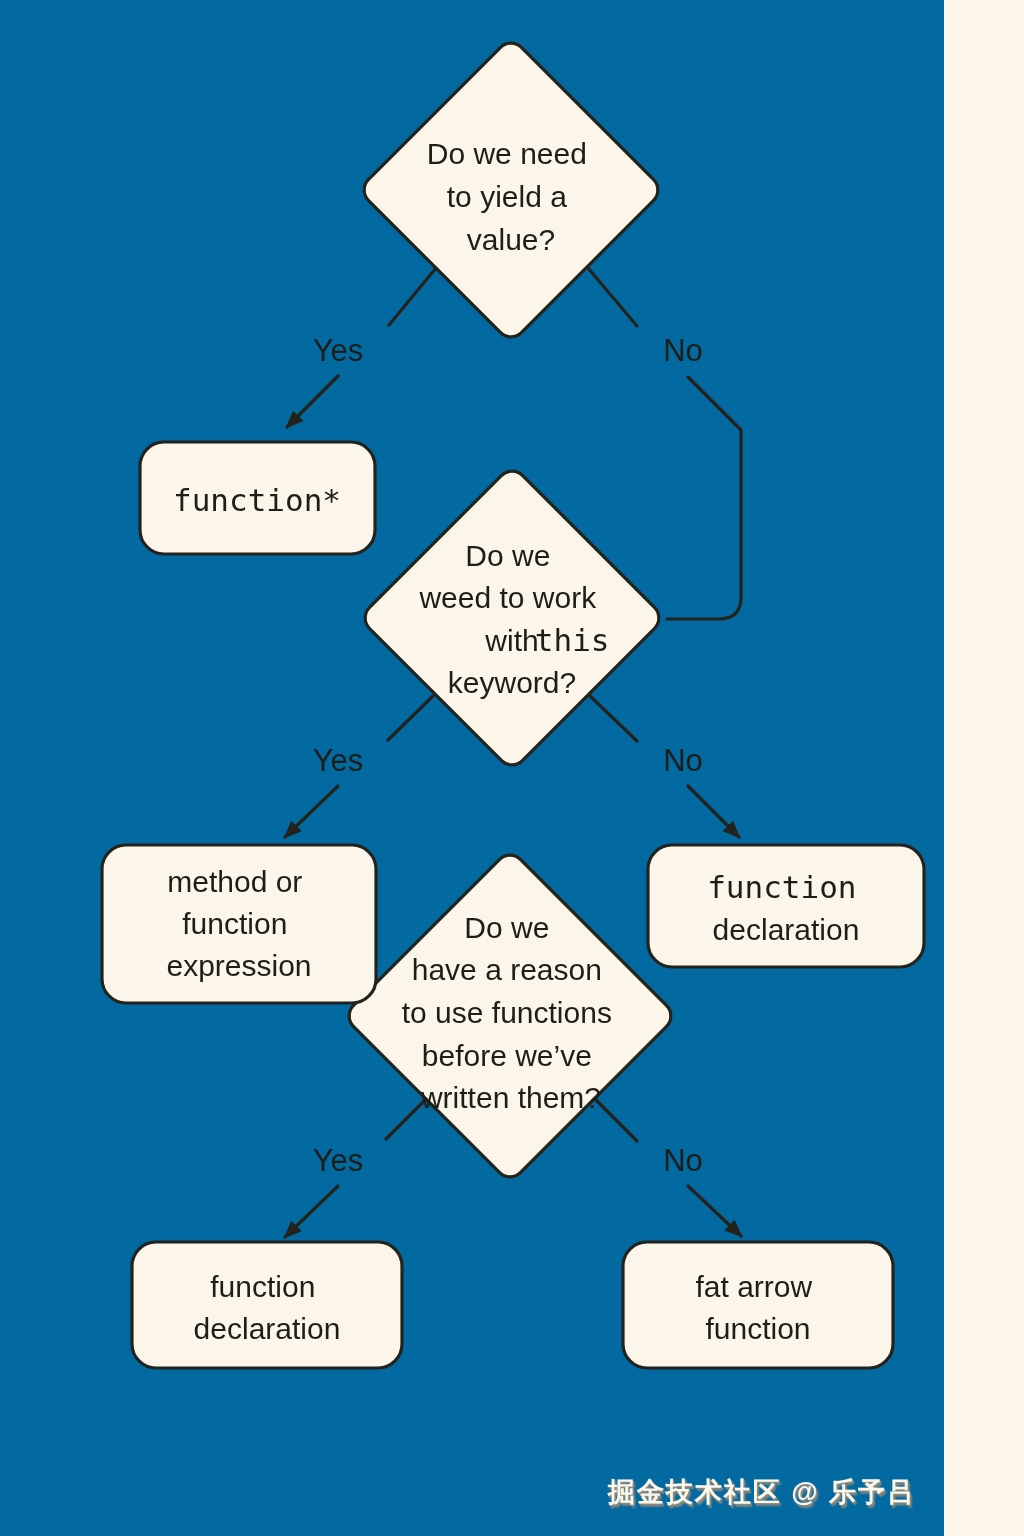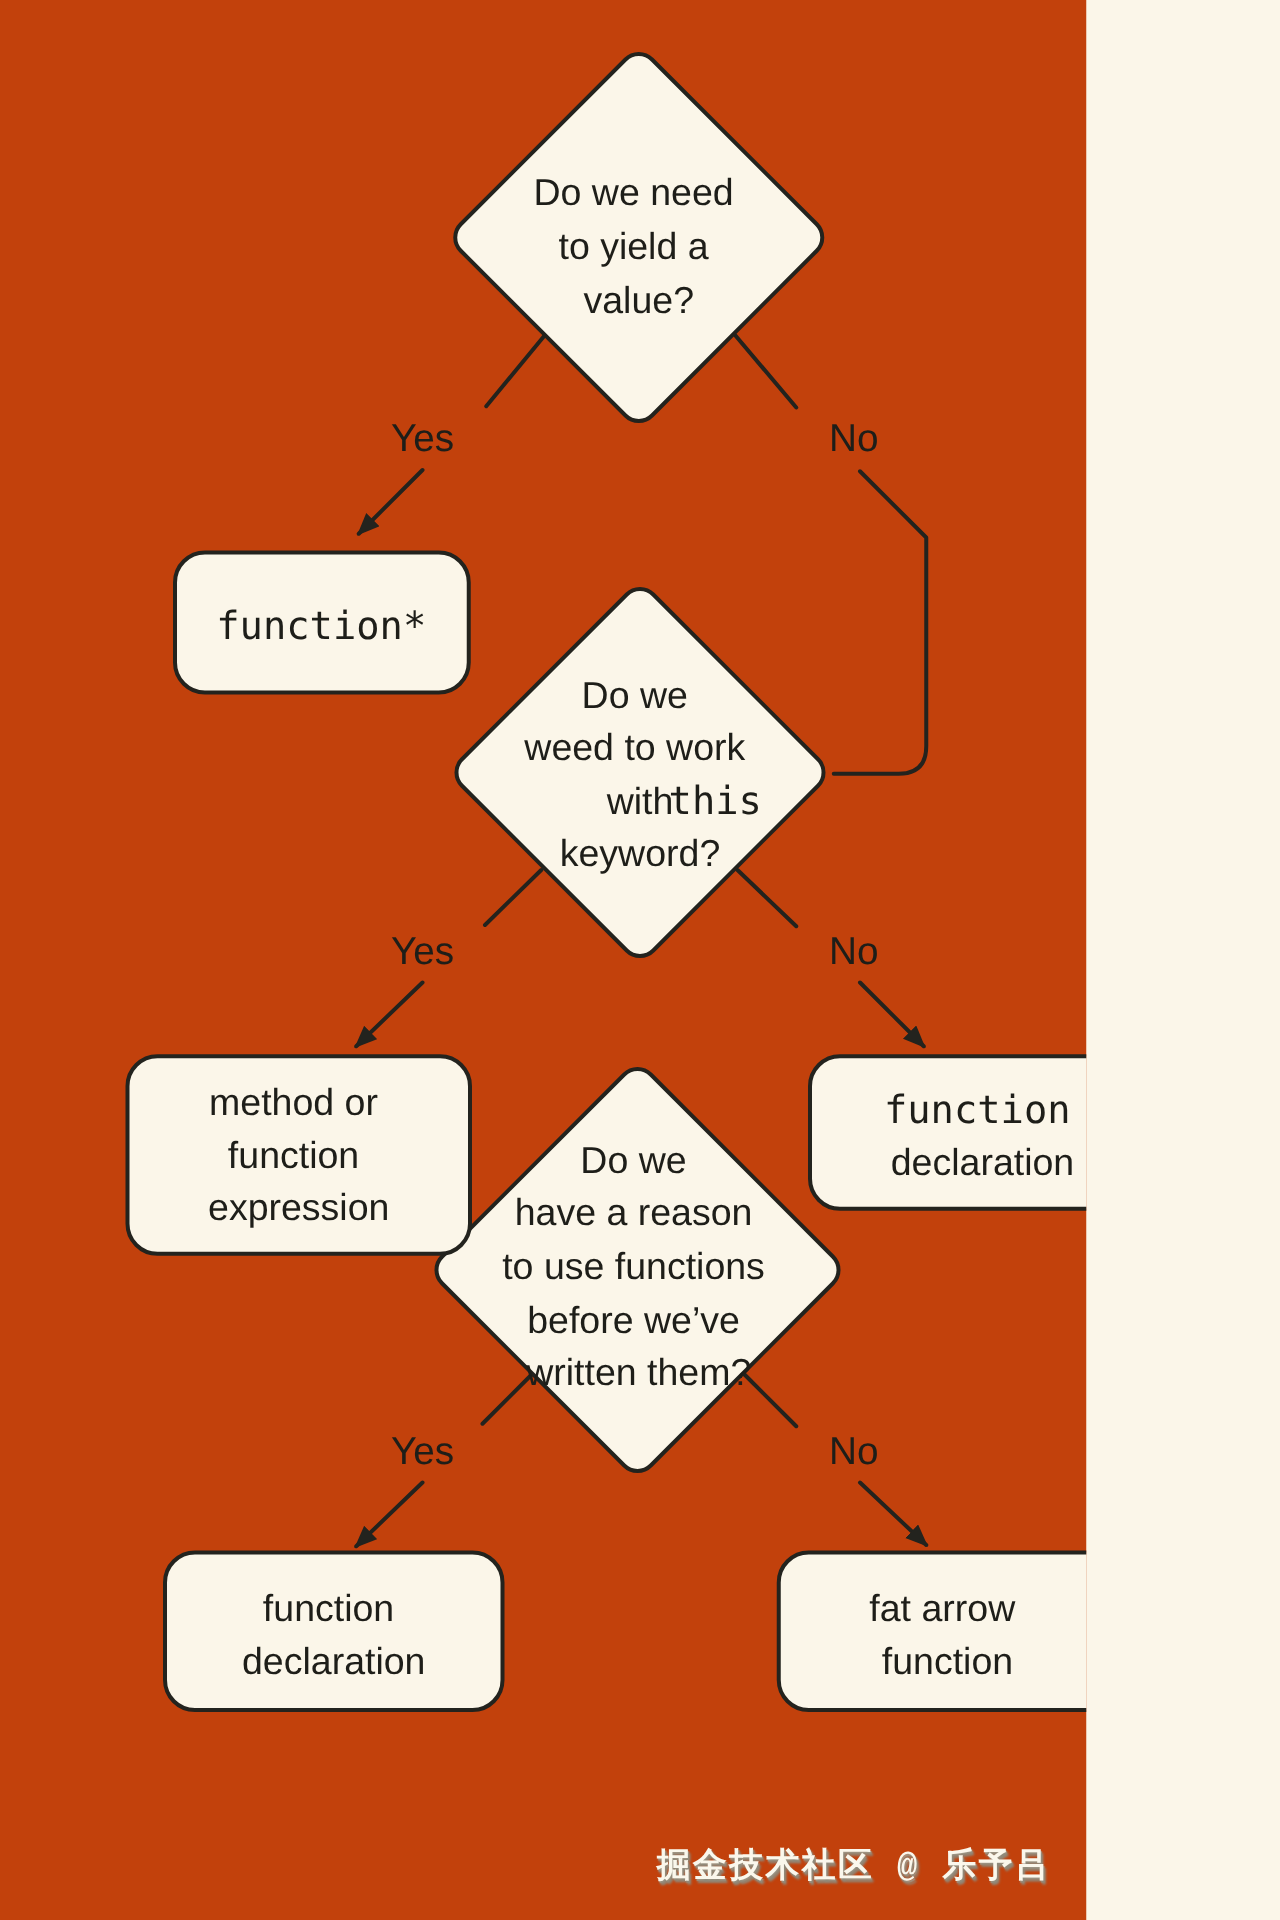--- a/index.html
+++ b/index.html
@@ -2,23 +2,23 @@
 <html><head>
 <meta charset="utf-8">
 <style>
   html, body {
     margin: 0;
     padding: 0;
     background: #fbf6e9;
   }
   .stage {
     position: relative;
-    width: 869px;
+    width: 944px;
     height: 1536px;
-    background: #c2410c;
+    background: #0369a1;
     overflow: hidden;
     font-family: "Liberation Sans", sans-serif;
   }
   svg { display: block; }
   .shape {
     fill: #fbf6e9;
     stroke: #23231e;
     stroke-width: 3.2;
   }
   .edge {
@@ -45,21 +45,21 @@
   }
   .watermark {
     position: absolute;
     right: 28px;
     bottom: 26px;
     font-size: 27px;
     font-weight: 700;
     letter-spacing: 2px;
     color: #faf7ec;
     text-shadow: 2px 3px 2px #8e897a, 1px 1px 1px #a39d8d;
-    font-family: Liberation Mono, monospace;
+    font-family: Liberation Sans, sans-serif;
   }
 </style>
 </head>
 <body>
 
 <div class="stage">
   <svg width="1024" height="1536" viewBox="0 0 1024 1536">
     <defs>
       <marker id="arrowhead" markerUnits="userSpaceOnUse" markerWidth="22" markerHeight="19" refX="16" refY="7.5" orient="auto">
         <path d="M0,0 L18,7.5 L0,15 Z" fill="#23231e"></path>

